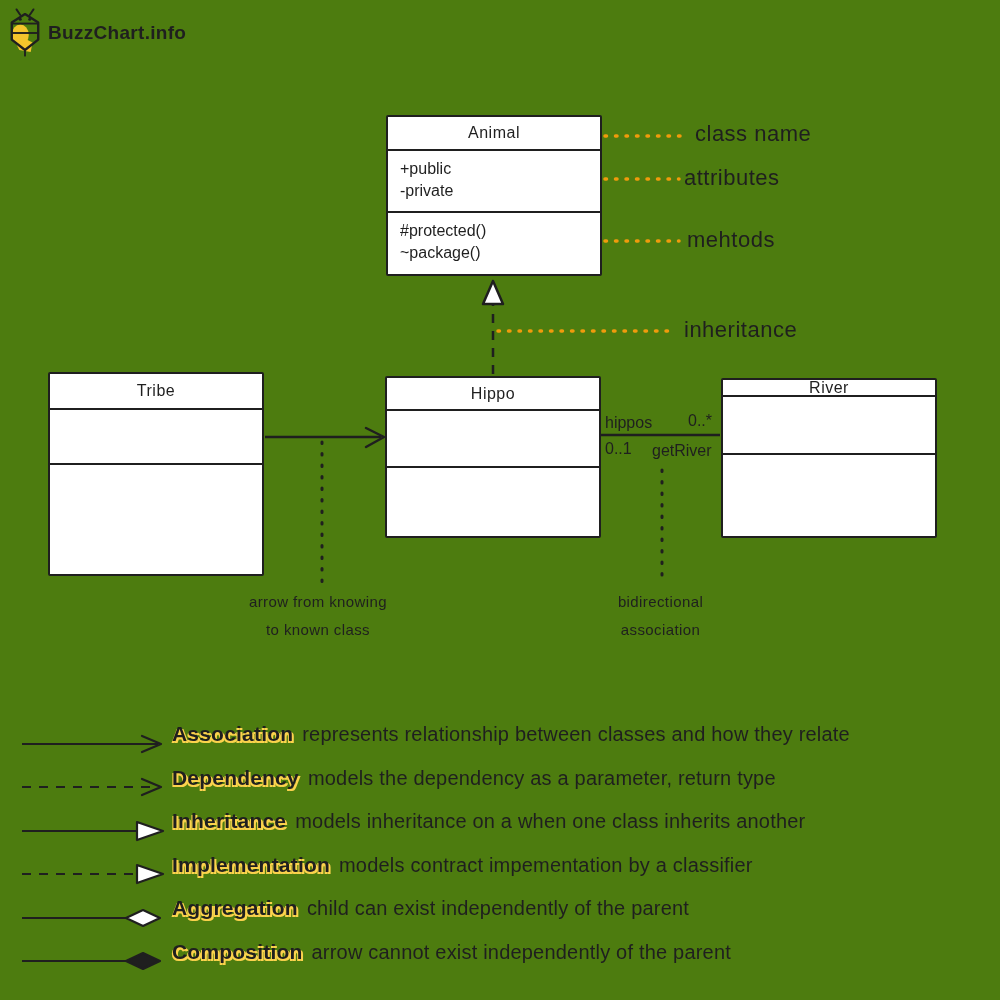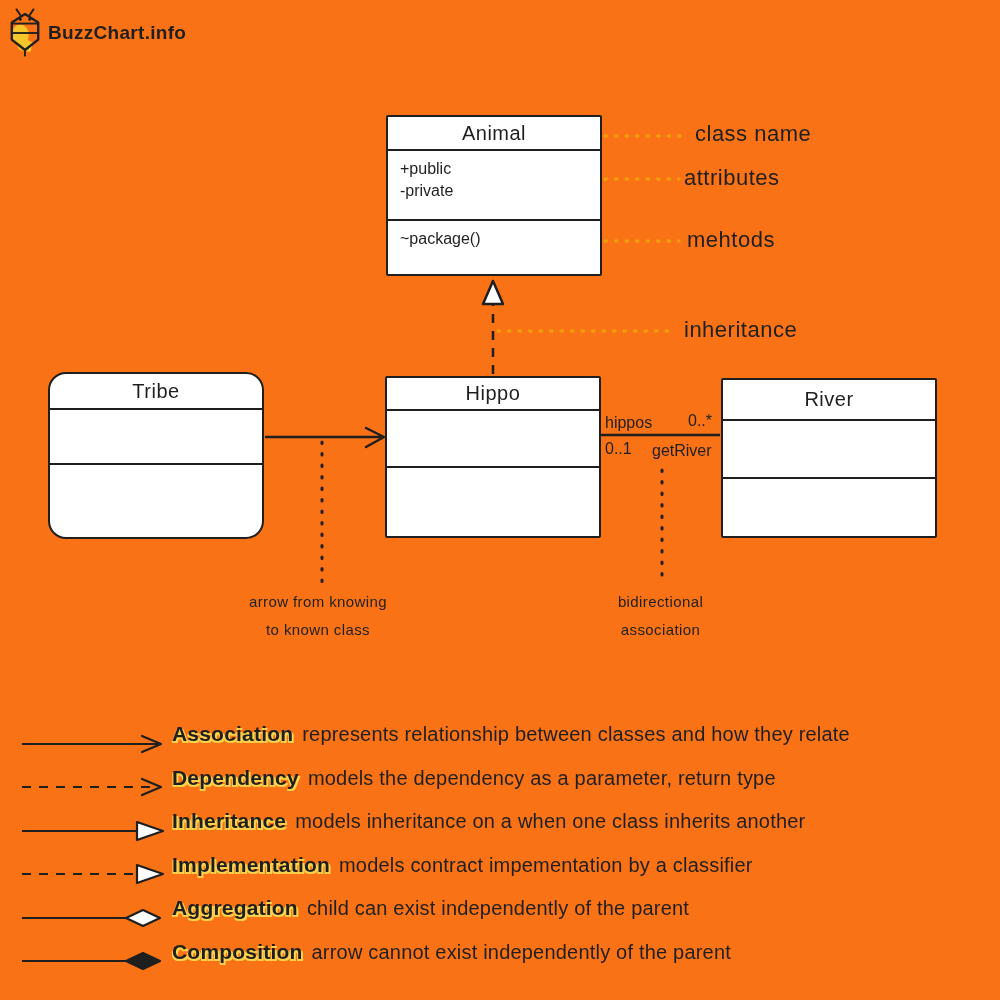--- a/index.html
+++ b/index.html
@@ -2,37 +2,37 @@
 <html><head>
 <meta charset="utf-8">
 <style>
   :root{
     --ink:#1f1f1f;
     --orange:#f09b0c;
     --yellow:#fcd34d;
   }
   *{margin:0;padding:0;box-sizing:border-box;}
   body{background:#ffffff;font-family:"Liberation Sans","DejaVu Sans",sans-serif;color:var(--ink);}
-  .canvas{position:relative;width:1000px;height:1000px;background:#f97316;overflow:hidden;}
+  .canvas{position:relative;width:1000px;height:1000px;background:#4d7c0f;overflow:hidden;}
 
   
   .logo{position:absolute;top:8px;left:8px;display:flex;align-items:center;gap:6px;}
   .logo-text{font-size:19px;font-weight:700;letter-spacing:.3px;}
 
   
   .title-wrap{position:absolute;top:16px;left:376px;width:308px;text-align:center;}
   .title{font-size:29px;font-weight:700;letter-spacing:1px;text-shadow:2px 2px 0 var(--orange);}
   .title-underline{height:3px;background:#222;box-shadow:0 3px 0 var(--orange);margin-top:7px;}
 
   
   svg.connectors{position:absolute;top:0;left:0;width:1000px;height:1000px;pointer-events:none;}
 
   
   .uml-box{position:absolute;border:2.5px solid var(--ink);background:#fff;border-radius:2px;display:flex;flex-direction:column;}
-  .uml-title{border-bottom:2.5px solid var(--ink);display:flex;align-items:center;justify-content:center;font-size:20px;letter-spacing:.5px;text-align:right;}
+  .uml-title{border-bottom:2.5px solid var(--ink);display:flex;align-items:center;justify-content:center;font-size:16px;letter-spacing:.5px;text-align:right;}
   .uml-attrs{border-bottom:2.5px solid var(--ink);padding:7px 12px;font-size:16px;line-height:1.4;}
   .uml-methods{flex:1;padding:7px 12px;font-size:16px;line-height:1.4;}
 
   
   .callout{position:absolute;font-size:22px;letter-spacing:.5px;white-space:nowrap;}
   .annotation{position:absolute;font-size:15px;line-height:28px;text-align:center;letter-spacing:.4px;}
 
   
   .edge-label{position:absolute;font-size:16px;white-space:nowrap;}
 
@@ -87,43 +87,44 @@
       <circle cx="13" cy="11.5" r="1.6" fill="#1f1f1f"></circle>
       <circle cx="23" cy="11.5" r="1.6" fill="#1f1f1f"></circle>
       <line x1="18" y1="44" x2="18" y2="50" stroke="#1f1f1f" stroke-width="2" stroke-linecap="round"></line>
     </svg>
     <span class="logo-text">BuzzChart.info</span>
   </div>
 
 
   <div class="uml-box" style="left:386px;top:115px;width:216px;height:161px;">
     <div class="uml-title" style="height:34px;">Animal</div>
-    <div class="uml-attrs" style="height:70px;">
+    <div class="uml-attrs" style="height:62px;">
       <div>+public</div>
       <div>-private</div>
     </div>
     <div class="uml-methods" style="border-bottom:none;">
+      <div>#protected()</div>
       <div>~package()</div>
     </div>
   </div>
 
-  <div class="uml-box" style="left:48px;top:372px;width:216px;height:167px;border-radius:18px;">
+  <div class="uml-box" style="left:48px;top:372px;width:216px;height:204px;">
     <div class="uml-title" style="height:36px;">Tribe</div>
     <div class="uml-attrs" style="height:55px;"></div>
     <div class="uml-methods"></div>
   </div>
 
   <div class="uml-box" style="left:385px;top:376px;width:216px;height:162px;">
     <div class="uml-title" style="height:33px;">Hippo</div>
     <div class="uml-attrs" style="height:57px;"></div>
     <div class="uml-methods"></div>
   </div>
 
   <div class="uml-box" style="left:721px;top:378px;width:216px;height:160px;">
-    <div class="uml-title" style="height:41px;">River</div>
+    <div class="uml-title" style="height:17px;">River</div>
     <div class="uml-attrs" style="height:58px;"></div>
     <div class="uml-methods"></div>
   </div>
 
   <div class="edge-label" style="left:605px;top:414px;">hippos</div>
   <div class="edge-label" style="left:688px;top:412px;">0..*</div>
   <div class="edge-label" style="left:605px;top:440px;">0..1</div>
   <div class="edge-label" style="left:652px;top:442px;">getRiver</div>
 
   <div class="callout" style="left:695px;top:121px;">class name</div>

